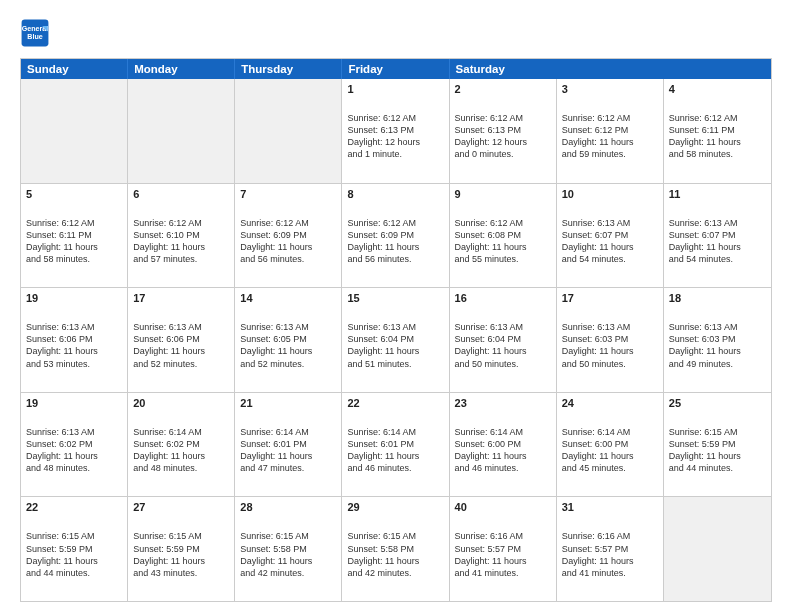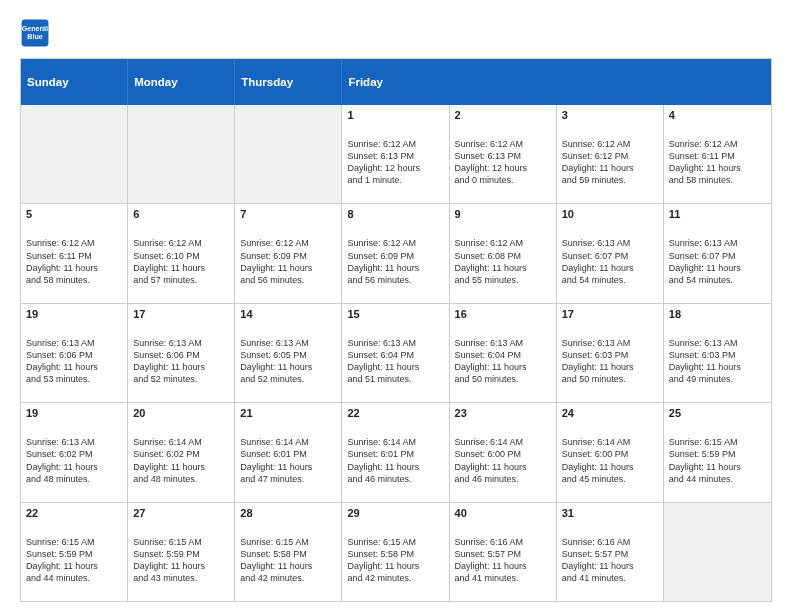--- a/index.html
+++ b/index.html
@@ -60,21 +60,21 @@
     }
     .cal-header {
       display: grid;
       grid-template-columns: repeat(7, 1fr);
       background: #1565c0;
     }
     .cal-header-cell {
       color: #fff;
       font-size: 11.5px;
       font-weight: bold;
-      padding: 17px 6px;
+      padding: 4px 6px;
       text-align: left;
       border-right: 1px solid #2979d4;
     }
     .cal-header-cell:last-child { border-right: none; }
     .cal-body {
       display: flex;
       flex-direction: column;
       flex: 1;
     }
     .cal-row {
@@ -132,20 +132,21 @@
       <div class="subtitle"></div>
     </div>
   </div>
 
   <div class="calendar">
     <div class="cal-header">
     <div class="cal-header-cell">Sunday</div>
         <div class="cal-header-cell">Monday</div>
         <div class="cal-header-cell">Thursday</div>
         <div class="cal-header-cell">Friday</div>
+        <div class="cal-header-cell">Saturday</div>
       </div>
     <div class="cal-body">
     <div class="cal-row">
           <div class="cal-cell shaded empty"></div>
           <div class="cal-cell shaded empty"></div>
           <div class="cal-cell shaded empty"></div>
           <div class="cal-cell">
             <span class="day-num">1</span>
             <div class="day-info" style="white-space: pre-line;">Sunrise: 6:12 AM
 Sunset: 6:13 PM

